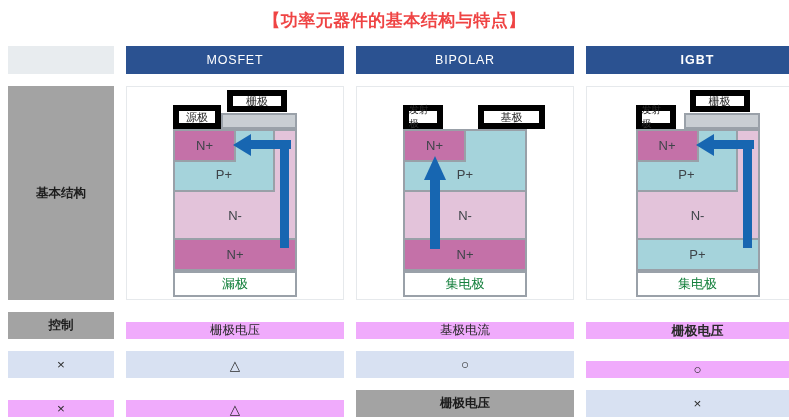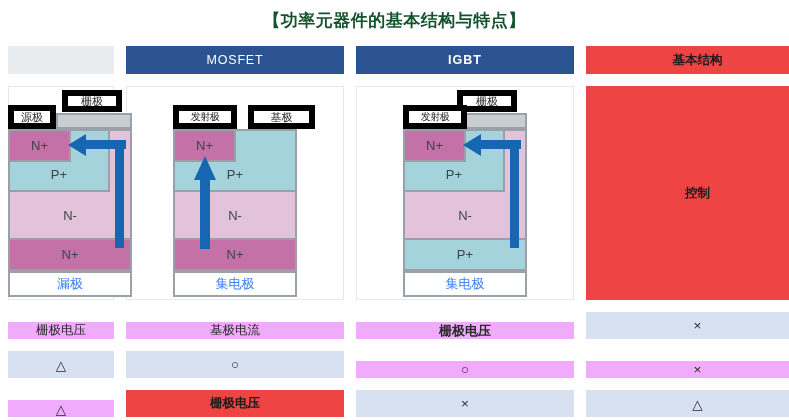--- a/index.html
+++ b/index.html
@@ -1,64 +1,64 @@
 <!DOCTYPE html>
 <html><head>
 <meta charset="utf-8">
 <style>
   * { margin:0; padding:0; box-sizing:border-box; }
   html,body { width:789px; height:420px; background:#ffffff;
     font-family:"Liberation Sans","DejaVu Sans",sans-serif; color:#222; }
   .page { position:relative; width:789px; height:420px; overflow:hidden; }
 
-  .title { margin:9px 0 0 0; text-align:center; font-size:17px; font-weight:700; color:#14532d; letter-spacing:0.5px; }
+  .title { margin:9px 0 0 0; text-align:center; font-size:17px; font-weight:700; color:#ef4444; letter-spacing:0.5px; }
 
   .tbl { position:absolute; left:8px; top:46px; display:grid;
     grid-template-columns:106px 218px 218px 223px;
     grid-template-rows:28px 214px 27px 27px 27px 26px;
     gap:12px; background:#ffffff; }
 
   .cell { display:flex; align-items:center; justify-content:center; font-size:12.5px; }
   .corner { background:#e8ecef; }
   .head { background:#2b5291; color:#ffffff; letter-spacing:0.8px; font-weight:500; }
   .head.em { font-weight:800; letter-spacing:1px; }
-  .rowlabel { background:#ef4444; font-weight:700; color:#1c1c1c; }
+  .rowlabel { background:#a3a3a3; font-weight:700; color:#1c1c1c; }
   .struct { background:#ffffff; box-shadow:inset 0 0 0 1px #e6e9ec; align-items:flex-start; padding-top:4px; }
   .light { background:#f0abfc; color:#2a2a2a;margin-top:10px; }
   .dark  { background:#d8e1f2; color:#2a2a2a; }
   .sym { font-size:13.5px; }
   .em  { font-weight:700; }
   .valcell.em { font-size:13px; }
 
   
   .dev { position:relative; width:124px; height:207px; font-size:13px; color:#3e4449; }
   .smallbox { position:absolute; background:#ffffff; border:6px solid #000000;
     font-size:11px; color:#2a2a2a; display:flex; align-items:center; justify-content:center; z-index:3; }
   .lbl-gate   { left:54px; top:0;    width:60px; height:22px; }
   .lbl-source { left:0;    top:15px; width:48px; height:24px; }
-  .lbl-emit   { left:0;    top:15px; width:64px; height:24px; font-size:10px; letter-spacing:-0.5px; }
+  .lbl-emit   { left:0;    top:15px; width:40px; height:24px; font-size:10px; letter-spacing:-0.5px; }
   .lbl-base   { left:75px; top:15px; width:67px; height:24px; }
   .gate-bar { position:absolute; left:48px; top:23px; width:76px; height:16px;
     background:#c9ced3; border:2px solid #9aa1a9; z-index:2; }
 
   .body { position:absolute; left:0; top:39px; width:124px; height:142px;
     background:#e3c3da; border:2px solid #99a0a8; overflow:hidden; z-index:1; }
   .region { position:absolute; border:2px solid #99a0a8; display:flex; align-items:center; justify-content:center; }
   .pplus-wide { left:-2px; top:-2px; width:102px; height:63px; background:#a5d3db; }
   .pplus-full { left:-2px; top:-2px; width:124px; height:63px; background:#a5d3db; }
   .nplus-top  { left:-2px; top:-2px; width:63px;  height:33px; background:#c471a8; z-index:2; }
   .band-bot   { left:-2px; bottom:-2px; width:124px; height:33px; z-index:2; }
   .mag  { background:#c471a8; }
   .teal { background:#a5d3db; }
   .plabel { position:absolute; left:0; bottom:2px; width:100%; height:27px; line-height:27px; text-align:center; }
   .nminus-label { position:absolute; left:0; top:70px; width:100%; height:30px; line-height:30px; text-align:center; }
 
   .electrode { position:absolute; left:0; top:181px; width:124px; height:26px; background:#ffffff;
     border:2px solid #9aa1a9; display:flex; align-items:center; justify-content:center;
-    font-size:13px; color:#3b82f6; }
+    font-size:13px; color:#15803d; }
 
   
   .arr { position:absolute; background:#1766b1; z-index:5; }
   .arr-v    { left:105px; top:9px;  width:9px;  height:108px; }
   .arr-h    { left:75px;  top:9px;  width:41px; height:9px; }
   .arr-head-left { position:absolute; left:58px; top:3px; width:0; height:0; z-index:5;
     border-top:11px solid transparent; border-bottom:11px solid transparent; border-right:18px solid #1766b1; }
   .arr-v-up { left:25px; top:48px; width:10px; height:70px; }
   .arr-head-up { position:absolute; left:19px; top:25px; width:0; height:0; z-index:5;
     border-left:11px solid transparent; border-right:11px solid transparent; border-bottom:24px solid #1766b1; }
@@ -66,20 +66,21 @@
 </head>
 <body>
 
 <div class="page">
   <div class="title">【功率元器件的基本结构与特点】</div>
 
   <div class="tbl">
 
     <div class="cell corner"></div>
     <div class="cell head">MOSFET</div>
+    <div class="cell head">BIPOLAR</div>
     <div class="cell head em">IGBT</div>
 
     <div class="cell rowlabel">基本结构</div>
 
     <div class="cell struct">
       <div class="dev">
         <div class="smallbox lbl-gate">栅极</div>
         <div class="gate-bar"></div>
         <div class="smallbox lbl-source">源极</div>
         <div class="body">

